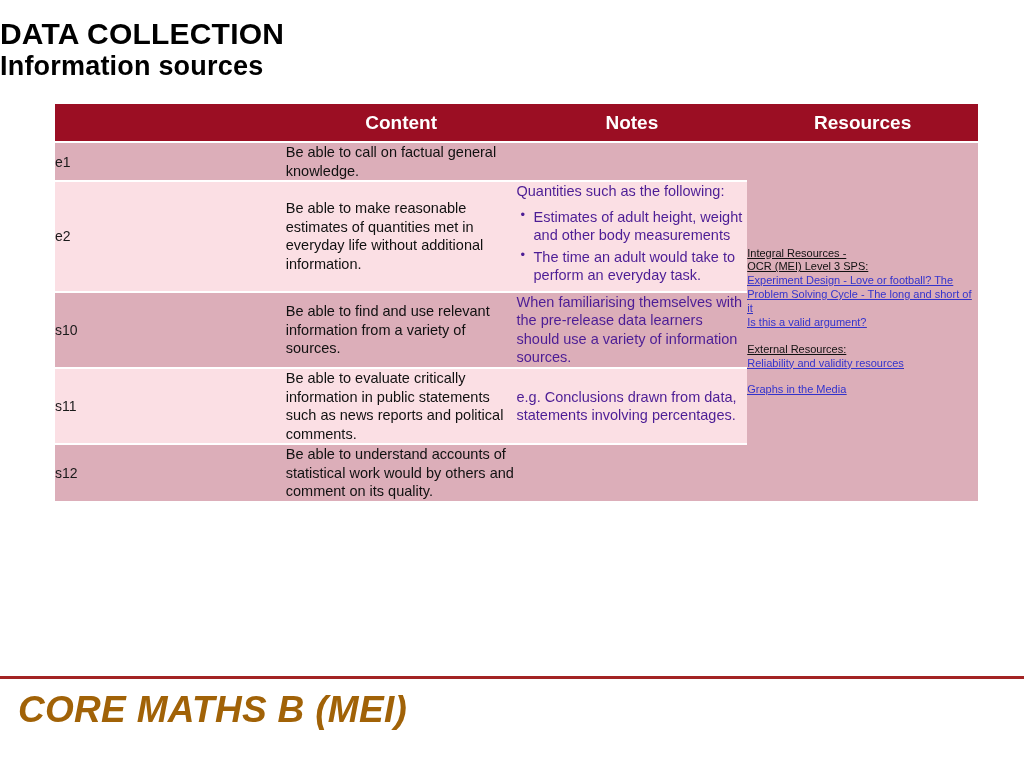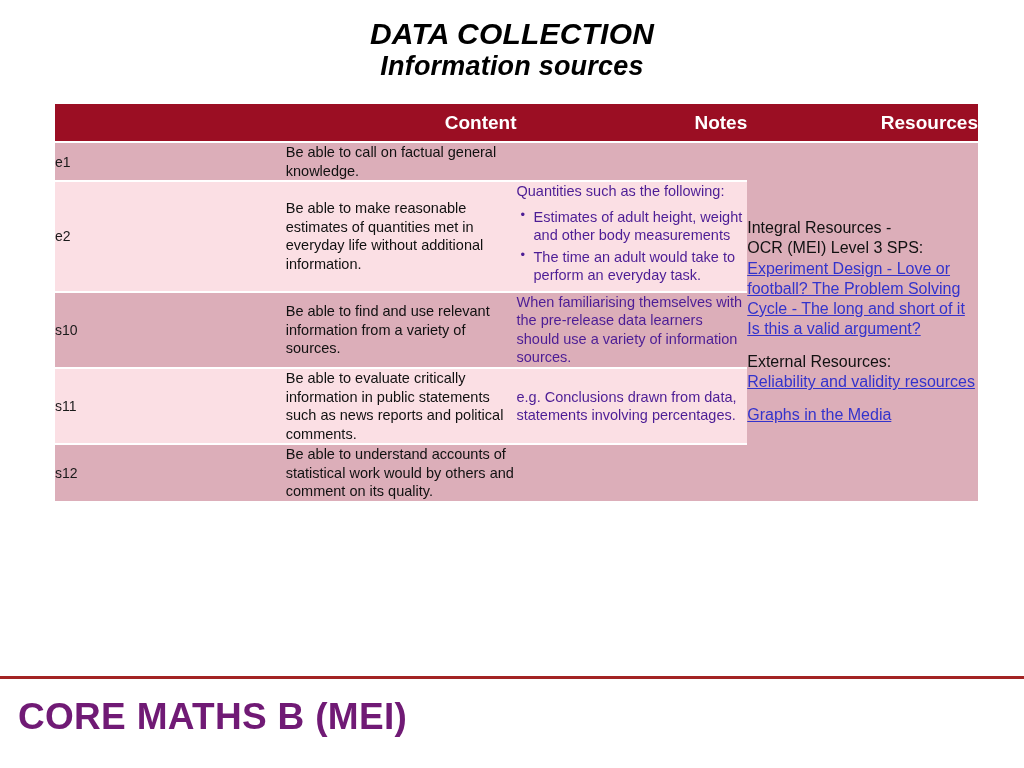--- a/index.html
+++ b/index.html
@@ -14,22 +14,21 @@
     font-family: "Liberation Sans", sans-serif;
     overflow: hidden;
   }
 
   
   #title-block {
     position: absolute;
     left: 0;
     top: 16px;
     width: 1024px;
-    text-align: center;
-    font-style: italic;
+    text-align: left;
   }
   #title-main {
     font-size: 30px;
     font-weight: bold;
     color: #000000;
     line-height: 1.17;
     letter-spacing: 0.2px;
   }
   #title-sub {
     font-size: 27px;
@@ -55,21 +54,21 @@
     border: 0;
   }
 
   
   .hdr {
     background: #9B0E23;
     color: #ffffff;
     font-size: 19px;
     font-weight: bold;
     height: 37px;
-    text-align: right;
+    text-align: center;
   }
   .hdr-code { background: #9B0E23; }
   .hdr-label { padding-left: 9px; }
   .hdr-sep { border-left: 2px solid #ffffff; }
 
   
   .row-dark td.code-cell,
   .row-dark td.content-cell,
   .row-dark td.notes-cell { background: #DCAEB9; }
   .row-light td.code-cell,
@@ -104,23 +103,24 @@
   
   #spec-table tr.row-sep td { border-top: 2px solid #ffffff; }
 
   
   td.resources-cell {
     width: 321px;
     background: #DCAEB9;
     vertical-align: top;
     padding: 6px 8px 8px 9px;
     border-left: 2px solid #ffffff;
-    font-size: 16px;
+    font-size: 11px;
     color: #111111;
     line-height: 1.26;
+    text-decoration: underline;
   }
   .res-link {
     color: #3333CC;
     text-decoration: underline;
   }
   .res-blank { height: 13px; }
   .res-para { margin: 0; }
 
   
   ul.note-bullets {
@@ -160,24 +160,25 @@
   #logo-line1 {
     font-size: 25px;
     font-weight: bold;
     color: #D88D72;
     letter-spacing: 0.6px;
     line-height: 1.05;
   }
   #logo-line2 {
     font-size: 37px;
     font-weight: bold;
-    color: #701a75;
+    font-style: italic;
+    color: #a16207;
     letter-spacing: 0.3px;
     line-height: 1.08;
-    margin-top: 11px;
+    margin-top: 4px;
   }
 </style>
 </head>
 <body>
 
 <div id="title-block">
   <div id="title-main">DATA COLLECTION</div>
   <div id="title-sub">Information sources</div>
 </div>
 

